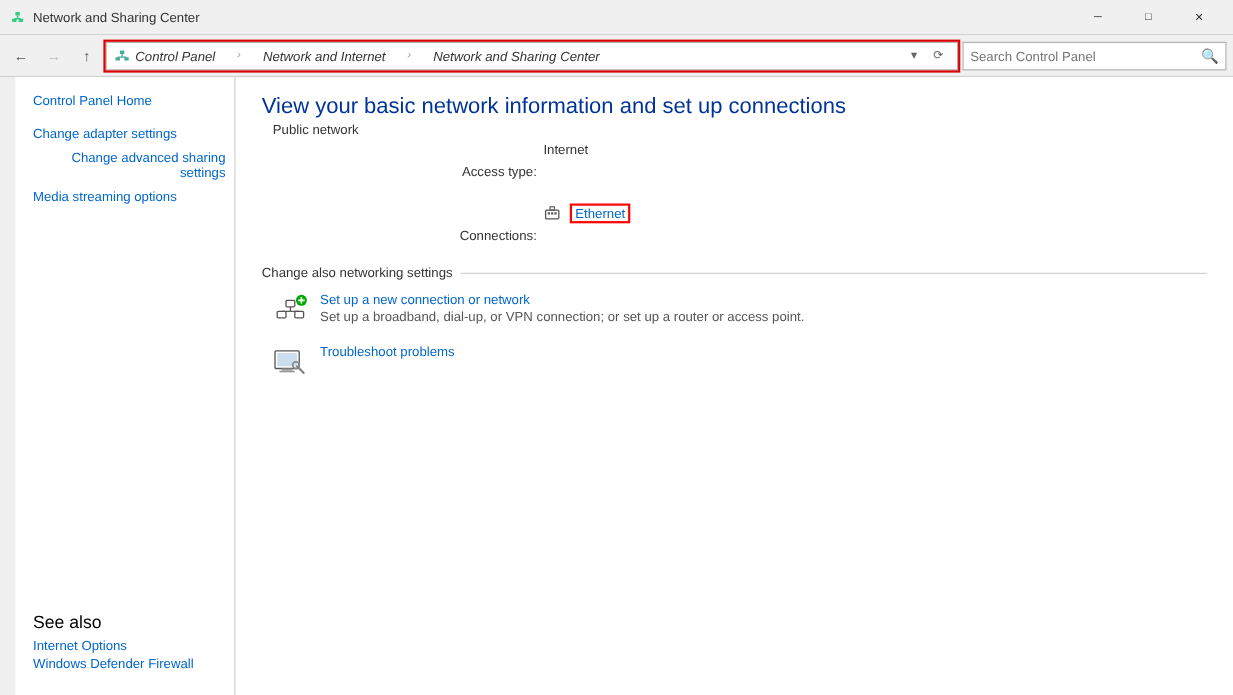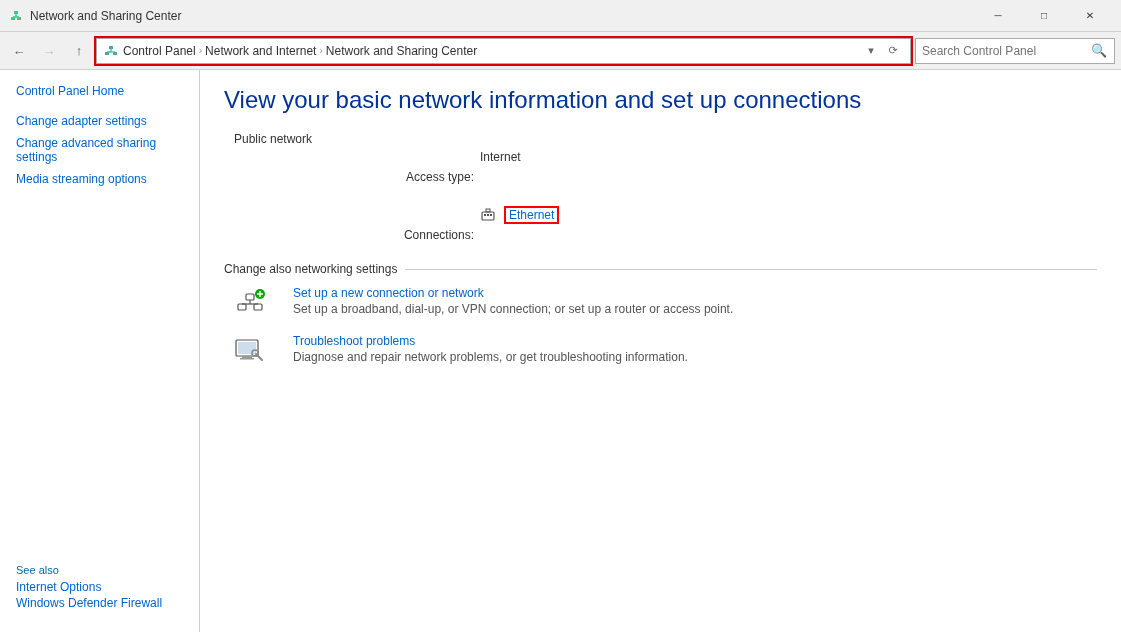--- a/index.html
+++ b/index.html
@@ -73,40 +73,41 @@
       background: white;
       display: flex;
       align-items: center;
       padding: 0 6px;
       outline: 2px solid #d00;
       outline-offset: 0;
     }
     .address-breadcrumb {
       display: flex;
       align-items: center;
-      gap: 3px;
-      font-size: 12px;
-      color: #333;
+      gap: 20px;
+      font-size: 12px;
+      color: #333;
+      font-style: italic;
     }
     .breadcrumb-sep { color: #999; font-size: 10px; }
     .addr-dropdown-btn, .addr-refresh-btn {
       width: 22px;
       height: 24px;
       border: none;
       background: transparent;
       cursor: pointer;
       display: flex;
       align-items: center;
       justify-content: center;
       color: #666;
       font-size: 11px;
     }
 
     .search-box {
-      width: 200px;
+      width: 240px;
       height: 26px;
       border: 1px solid #aaa;
       background: white;
       display: flex;
       align-items: center;
       padding: 0 6px;
     }
     .search-box input {
       border: none;
       outline: none;
@@ -147,24 +148,23 @@
     }
 
     
     .content {
       flex: 1;
       background: white;
       padding: 16px 24px;
       overflow-y: auto;
     }
     .page-title {
-      font-size: 24px;
+      font-size: 20px;
       font-weight: 300;
       color: #003399;
-      margin-bottom: 16px;
     }
     .section-header {
       display: flex;
       align-items: center;
       margin-bottom: 10px;
     }
     .section-label {
       font-size: 12px;
       color: #333;
       margin-right: 8px;
@@ -221,21 +221,21 @@
       padding: 0 3px;
     }
 
     
     .settings-area {
       margin-top: 8px;
     }
     .settings-item {
       display: flex;
       align-items: flex-start;
-      gap: 27px;
+      gap: 11px;
       margin-bottom: 16px;
       padding-left: 10px;
     }
     .settings-icon {
       width: 32px;
       height: 32px;
       flex-shrink: 0;
       display: flex;
       align-items: center;
       justify-content: center;
@@ -255,22 +255,22 @@
       margin-top: 2px;
     }
 
     
     .see-also {
       position: absolute;
       bottom: 20px;
       left: 16px;
     }
     .see-also-title {
-      font-size: 11px;
-      color: #0369a1;
+      font-size: 16px;
+      color: #000000;
       margin-bottom: 4px;
     }
     .see-also-link {
       display: block;
       color: #0066cc;
       text-decoration: none;
       cursor: pointer;
       font-size: 12px;
       margin-bottom: 2px;
     }
@@ -329,25 +329,25 @@
   </div>
 
   <div class="search-box">
     <input type="text" placeholder="Search Control Panel" style="">
     <button class="search-icon-btn">🔍</button>
   </div>
 </div>
 
 <div class="main-layout">
 
-  <div class="sidebar" style="position:relative;">
+  <div class="sidebar" style="position:relative;margin-left:14px;">
     <a class="sidebar-link">Control Panel Home</a>
     <div style="height:8px;"></div>
     <a class="sidebar-link">Change adapter settings</a>
-    <a class="sidebar-link" style="padding-right:8px;">Change advanced sharing settings</a>
+    <a class="sidebar-link" style="padding-right:8px;text-align:right;">Change advanced sharing settings</a>
     <a class="sidebar-link">Media streaming options</a>
 
     <div class="see-also">
       <div class="see-also-title">See also</div>
       <a class="see-also-link">Internet Options</a>
       <a class="see-also-link">Windows Defender Firewall</a>
     </div>
   </div>
 
   <div class="content">
@@ -413,18 +413,17 @@
             <rect x="4" y="8" width="18" height="12" fill="#cde" rx="0.5"></rect>
             <rect x="8" y="22" width="10" height="2" fill="#999"></rect>
             <rect x="6" y="24" width="14" height="1.5" fill="#999"></rect>
 
             <line x1="22" y1="20" x2="28" y2="26" stroke="#888" stroke-width="2" stroke-linecap="round"></line>
             <circle cx="21" cy="19" r="3" fill="none" stroke="#888" stroke-width="1.5"></circle>
           </svg>
         </div>
         <div class="settings-text">
           <a class="settings-link">Troubleshoot problems</a>
-          <div class="settings-desc">Diagnose and repair network problems, or get troubleshooting information.</div>
         </div>
       </div>
     </div>
   </div>
 </div>
 
 </body></html>

